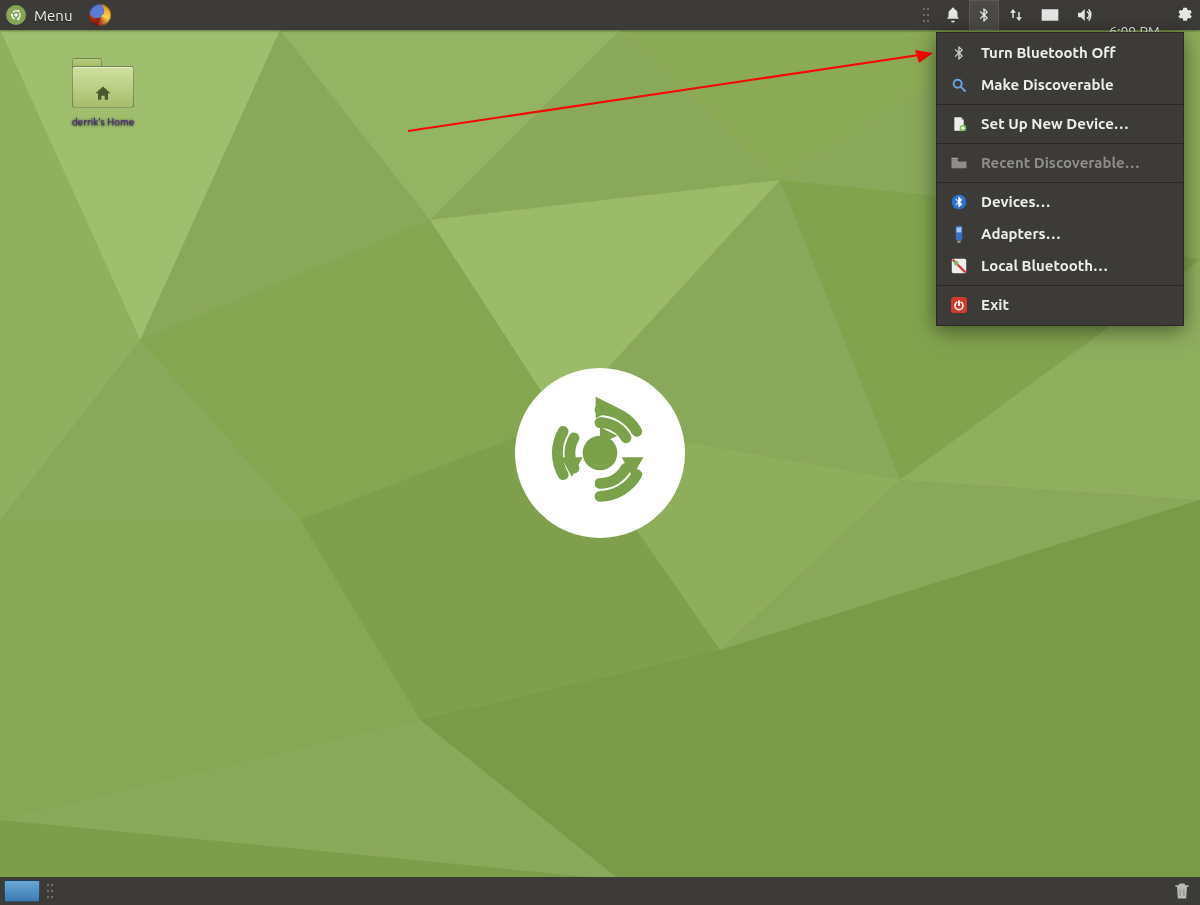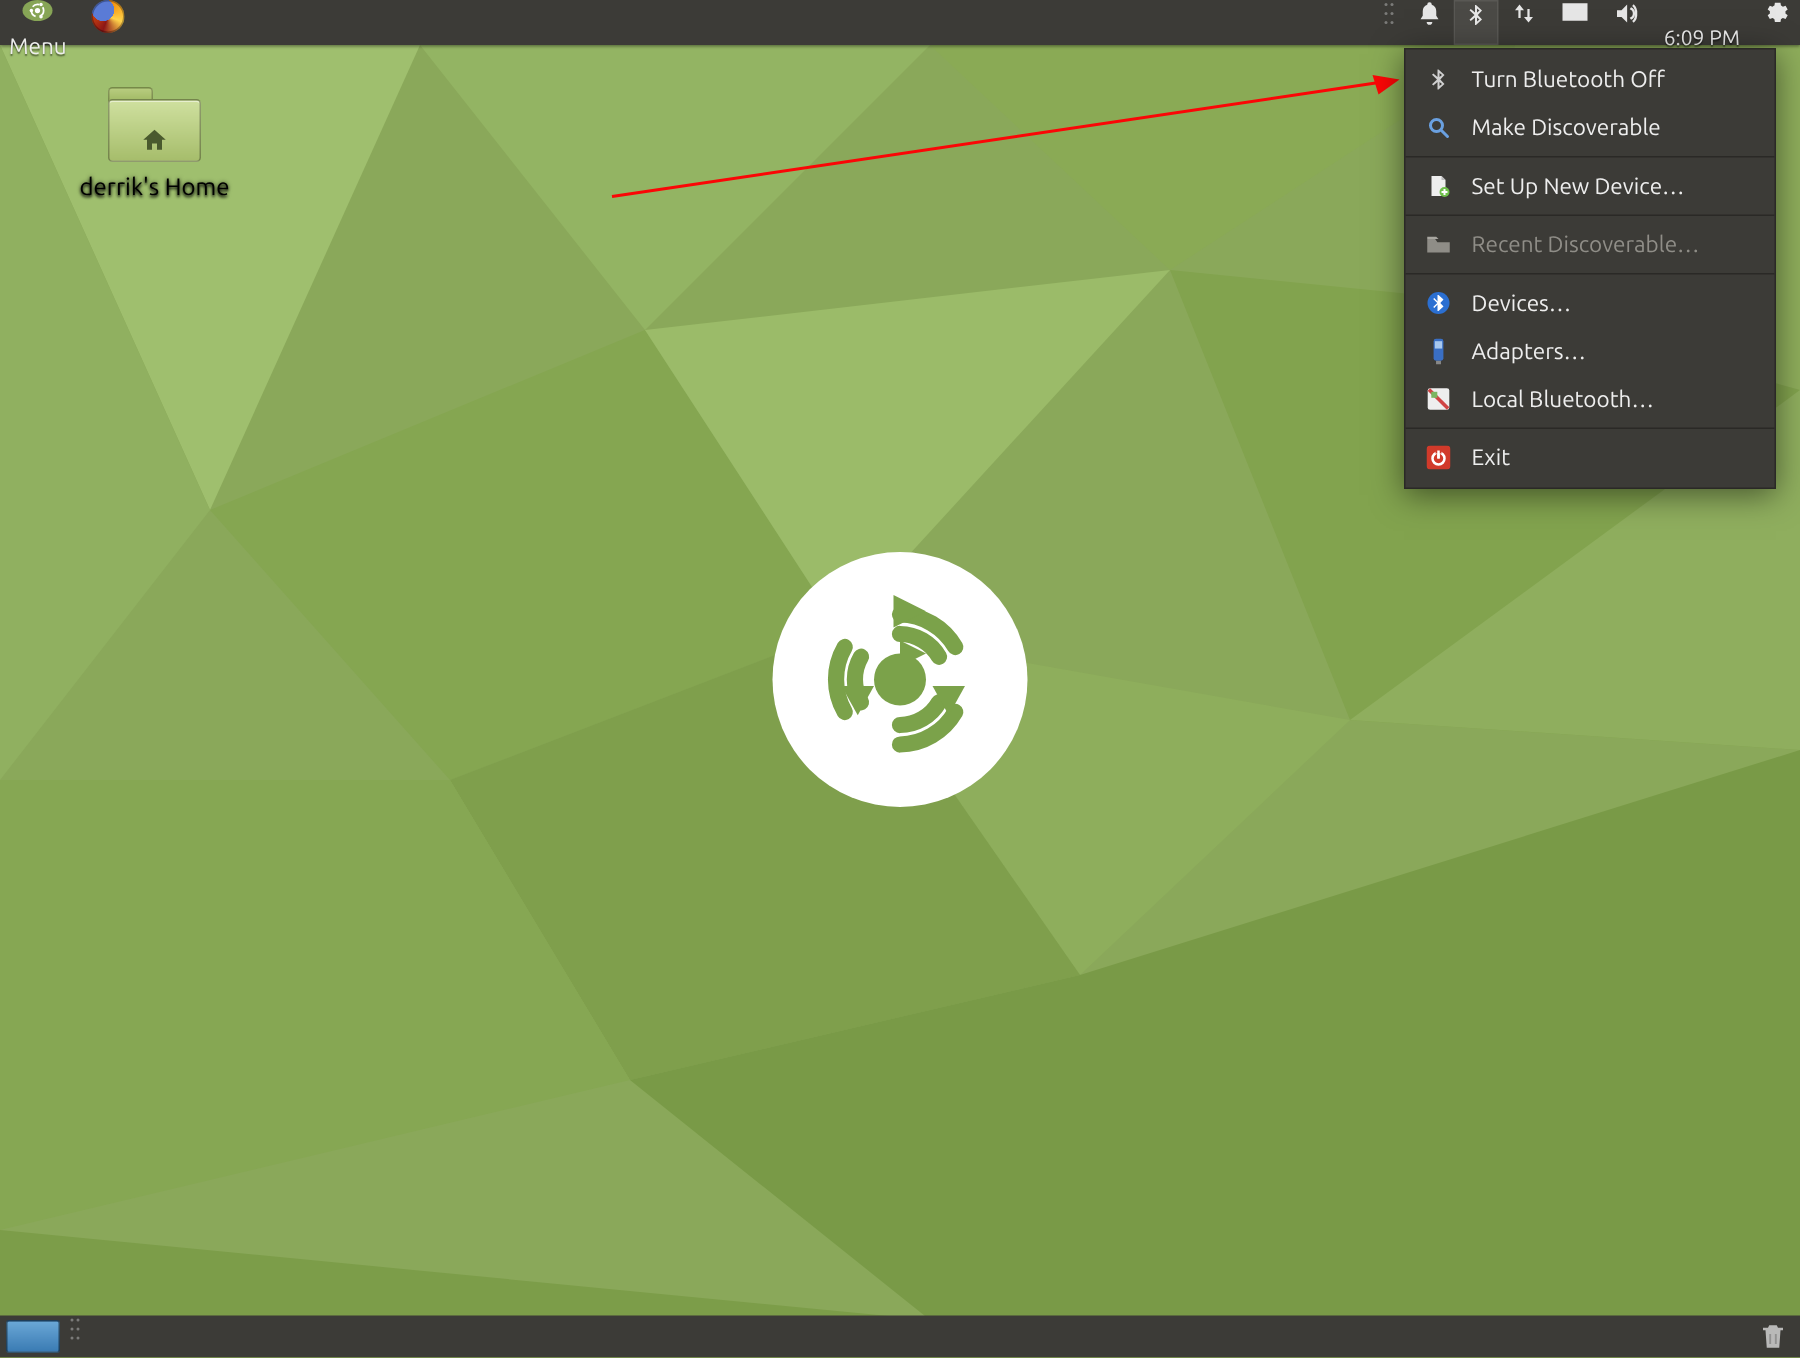--- a/index.html
+++ b/index.html
@@ -14,21 +14,21 @@
   .top-panel {
     position: absolute; top: 0; left: 0; right: 0; height: 30px;
     background: #3c3b37; color: #eee;
     display: flex; align-items: center; font-size: 14px;
     box-shadow: 0 1px 2px rgba(0,0,0,.4);
     z-index: 50;
   }
   .panel-left { display: flex; align-items: center; height: 100%; }
   .panel-spacer { flex: 1; }
   .panel-right { display: flex; align-items: center; height: 100%; gap: 0; }
-  .panel-item { display: flex; align-items: center; height: 100%; padding: 0 7px; flex-direction: column; }
+  .panel-item { display: flex; align-items: center; height: 100%; padding: 0 7px; }
   .panel-item svg { display: block; }
   .panel-item.active { background: #4b4a46; box-shadow: inset 0 0 0 1px rgba(255,255,255,.08); }
   .menu-button { display: flex; align-items: center; gap: 8px; padding: 0 10px 0 6px; height: 100%; }
   .menu-button .logo { width: 20px; height: 20px; border-radius: 50%; background: #87a556; display:flex; align-items:center; justify-content:center; }
   .menu-button .logo svg { width: 14px; height: 14px; }
   .menu-button .txt { font-weight: 400; font-size: 15px; text-shadow: 0 1px 1px rgba(0,0,0,.5);}
   .firefox {
     width: 22px; height: 22px; border-radius: 50%;
     background: radial-gradient(circle at 35% 30%, #5a7bd6 0 35%, transparent 36%),
                 conic-gradient(from 200deg, #8c1616, #d44a0f 25%, #f6a01a 55%, #ffd24a 75%, #8c1616 100%);
@@ -54,42 +54,42 @@
     background: linear-gradient(#cfe09f,#a6bd6b);
     border-radius: 3px;
     border:1px solid rgba(0,0,0,.3);
     box-shadow: inset 0 1px 0 rgba(255,255,255,.5);
   }
   .desktop-icon .home-glyph {
     position:absolute; left:50%; top:26px; transform:translateX(-50%);
     width:20px; height:20px; z-index:2;
   }
   .desktop-icon .label {
-    color:#000000; font-size:16px; text-shadow: 0 1px 2px rgba(0,0,0,.9), 0 0 3px rgba(0,0,0,.6);
+    color:#4c1d95; font-size:10px; text-shadow: 0 1px 2px rgba(0,0,0,.9), 0 0 3px rgba(0,0,0,.6);
     white-space: nowrap;
   }
 
   
   .center-logo {
     position:absolute; left:50%; top:50%; transform:translate(-50%,-50%);
     width:170px; height:170px; border-radius:50%; background:#fff;
     display:flex; align-items:center; justify-content:center;
     z-index:3;
   }
   .center-logo svg { width:130px; height:130px; }
 
   
   .dropdown {
     position:absolute; right:16px; top:32px; width:248px;
     background:#3c3b37; color:#eee; border:1px solid #2a2926;
     box-shadow: 0 4px 20px rgba(0,0,0,.5);
     z-index:60; padding:4px 0;
     font-size:15px;
   }
-  .dropdown .item { display:flex; align-items:center; gap:12px; padding:6px 27px 6px 12px; line-height:1.3; }
+  .dropdown .item { display:flex; align-items:center; gap:12px; padding:6px 27px 6px 12px; line-height:1.3;font-weight:bold; }
   .dropdown .item.disabled { color:#8f8d87; }
   .dropdown .item .ic { width:20px; height:20px; flex:none; display:flex; align-items:center; justify-content:center; }
   .dropdown .sep { height:1px; background:#2a2926; margin:3px 0; }
 
   
   .arrow { position:absolute; z-index:55; pointer-events:none; }
 
   
   .bottom-panel {
     position:absolute; left:0; right:0; bottom:0; height:28px;

